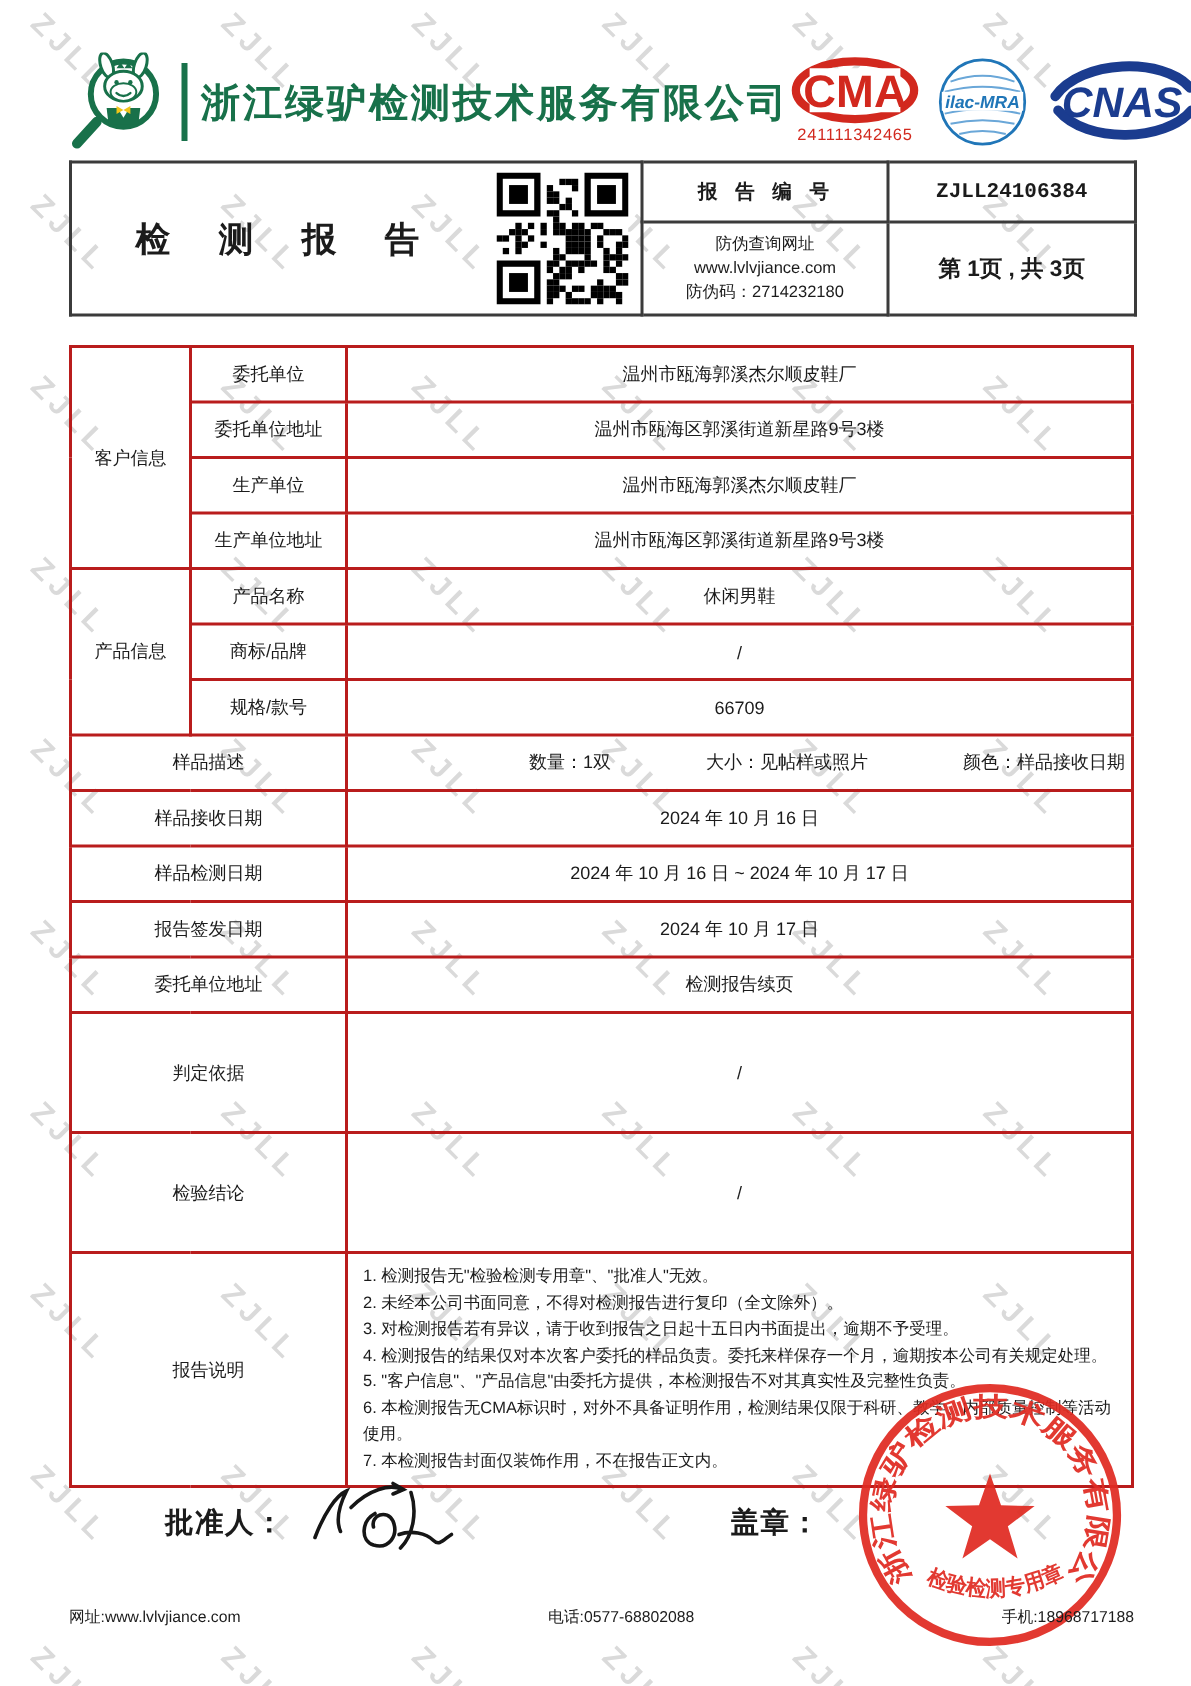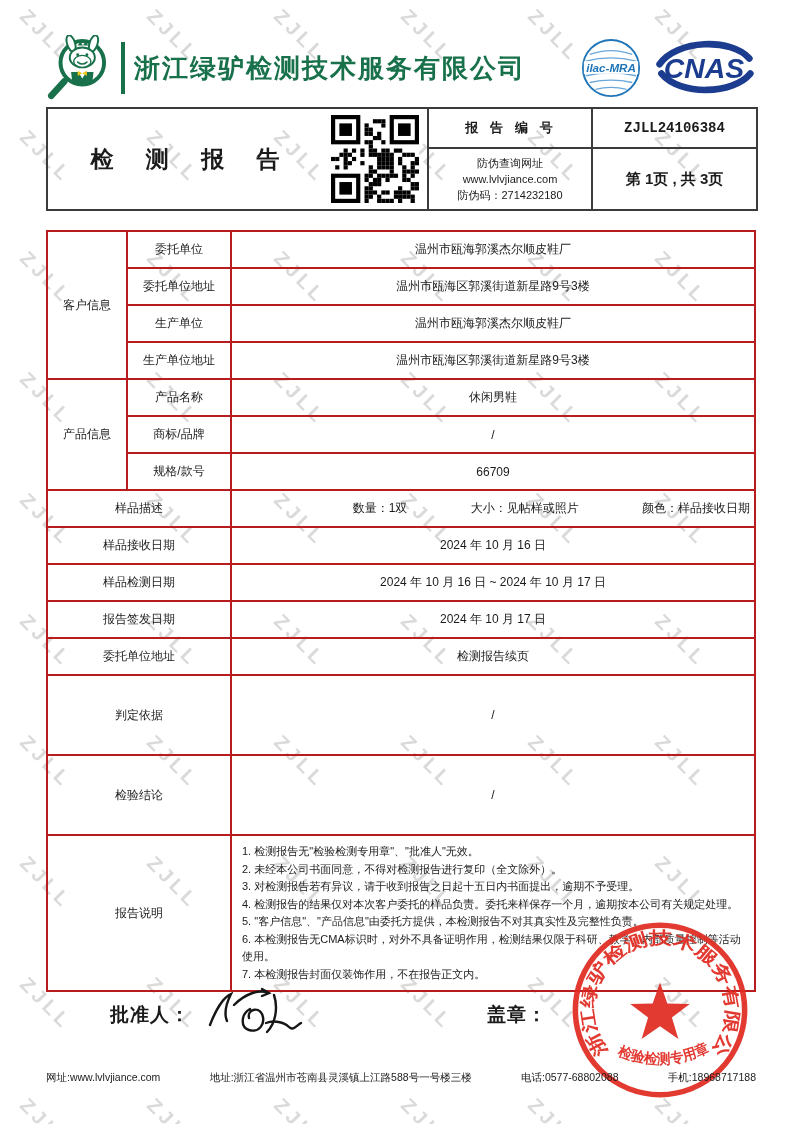--- a/index.html
+++ b/index.html
@@ -147,20 +147,28 @@
         <path d="M49,56 L55,66 L61,56 Z" fill="#ffffff"></path>
         <path d="M55,58 l-7,-4 l0,8 Z M55,58 l7,-4 l0,8 Z" fill="#f0c419"></path>
       </svg>
       <div class="greenbar"></div>
       <div>
         <div class="name-cn">浙江绿驴检测技术服务有限公司</div>
       </div>
     </div>
 
     <div class="hdr-right">
+      <div class="cma-wrap">
+        <svg width="88" height="50" viewBox="0 0 96 54">
+          <ellipse cx="48" cy="25" rx="43" ry="21" fill="none" stroke="#d2281e" stroke-width="6"></ellipse>
+          <rect x="15" y="9" width="66" height="32" fill="#ffffff"></rect>
+          <text x="48" y="37" text-anchor="middle" font-size="33" font-weight="bold" fill="#d2281e" font-family="Liberation Sans, sans-serif">CMA</text>
+        </svg>
+        <div class="cma-number">241111342465</div>
+      </div>
 
       <svg width="62" height="62" viewBox="0 0 64 64">
         <circle cx="32" cy="32" r="29" fill="#ffffff" stroke="#2076b8" stroke-width="2"></circle>
         <path d="M10,18 Q32,10 54,18" fill="none" stroke="#6aa7d8" stroke-width="1.4"></path>
         <path d="M6,25 Q32,18 58,25" fill="none" stroke="#6aa7d8" stroke-width="1.4"></path>
         <path d="M4,32 Q32,26 60,32" fill="none" stroke="#6aa7d8" stroke-width="1.4"></path>
         <path d="M6,40 Q32,34 58,40" fill="none" stroke="#6aa7d8" stroke-width="1.4"></path>
         <path d="M10,47 Q32,42 54,47" fill="none" stroke="#6aa7d8" stroke-width="1.4"></path>
         <path d="M16,54 Q32,50 48,54" fill="none" stroke="#6aa7d8" stroke-width="1.4"></path>
         <rect x="4" y="25" width="56" height="13" fill="#ffffff"></rect>
@@ -450,18 +458,17 @@
     <text font-size="19" font-weight="bold" fill="#e02b22" font-family="Liberation Sans, sans-serif">
       <textPath href="#arcTop" startOffset="2" textLength="348" lengthAdjust="spacingAndGlyphs">浙江绿驴检测技术服务有限公司</textPath>
     </text>
     <text font-size="15.5" font-weight="bold" fill="#e02b22" font-family="Liberation Sans, sans-serif">
       <textPath href="#arcBot" startOffset="4" textLength="104" lengthAdjust="spacingAndGlyphs">检验检测专用章</textPath>
     </text>
   </svg>
 
   <div class="footer">
     <span>网址:www.lvlvjiance.com</span>
-    <span>地址:浙江省温州市苍南县灵溪镇上江路588号一号楼三楼</span>
     <span>电话:0577-68802088</span>
     <span>手机:18968717188</span>
   </div>
 
 </div>
 
 </body></html>

